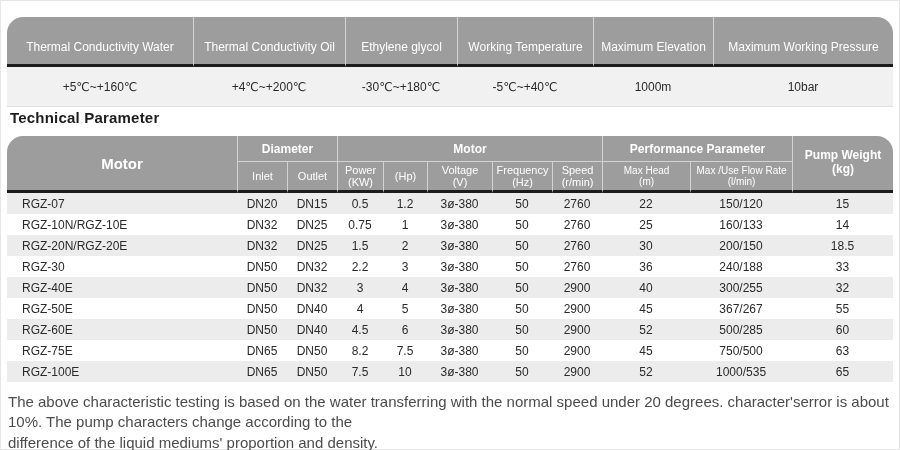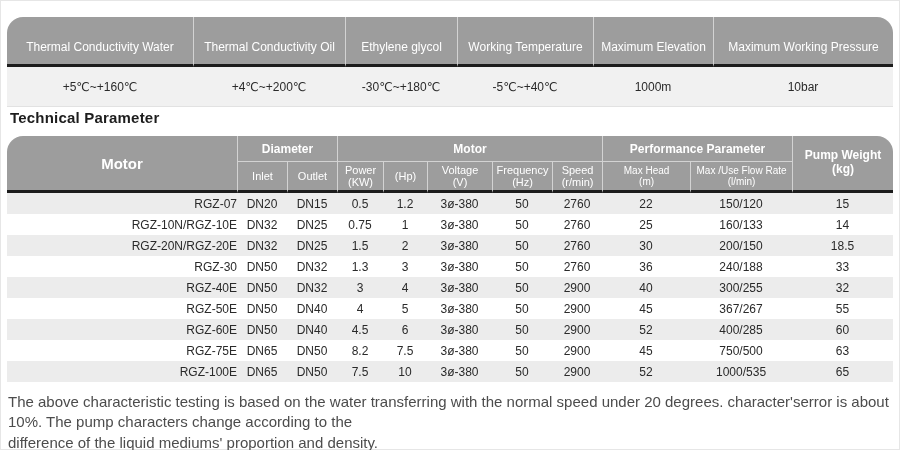--- a/index.html
+++ b/index.html
@@ -101,21 +101,21 @@
   .tp .sub:nth-child(8),
   .tp .sub:nth-child(9){font-size:10px;}
   .tp tbody td{
     height:21px;
     font-size:12px;
     text-align:center;
     color:var(--body-text);
   }
   .tp tbody tr.alt td{background:var(--row-alt);}
   .tp tbody tr:not(.alt) td{background:var(--row-white);}
-  .tp tbody td.model-cell{text-align:right;padding-left:15px;}
+  .tp tbody td.model-cell{text-align:left;padding-left:15px;}
 
   
   .footnote{
     margin-top:10px;
     padding-left:1px;
     font-size:15px;
     line-height:1.35;
     color:var(--footnote-text);
   }
 </style>
@@ -256,21 +256,21 @@
           <td>50</td>
           <td>2760</td>
           <td>30</td>
           <td>200/150</td>
           <td>18.5</td>
         </tr>
         <tr>
           <td class="model-cell">RGZ-30</td>
           <td>DN50</td>
           <td>DN32</td>
-          <td>1.3</td>
+          <td>2.2</td>
           <td>3</td>
           <td>3ø-380</td>
           <td>50</td>
           <td>2760</td>
           <td>36</td>
           <td>240/188</td>
           <td>33</td>
         </tr>
         <tr class="alt">
           <td class="model-cell">RGZ-40E</td>
@@ -301,21 +301,21 @@
         <tr class="alt">
           <td class="model-cell">RGZ-60E</td>
           <td>DN50</td>
           <td>DN40</td>
           <td>4.5</td>
           <td>6</td>
           <td>3ø-380</td>
           <td>50</td>
           <td>2900</td>
           <td>52</td>
-          <td>400/285</td>
+          <td>500/285</td>
           <td>60</td>
         </tr>
         <tr>
           <td class="model-cell">RGZ-75E</td>
           <td>DN65</td>
           <td>DN50</td>
           <td>8.2</td>
           <td>7.5</td>
           <td>3ø-380</td>
           <td>50</td>

